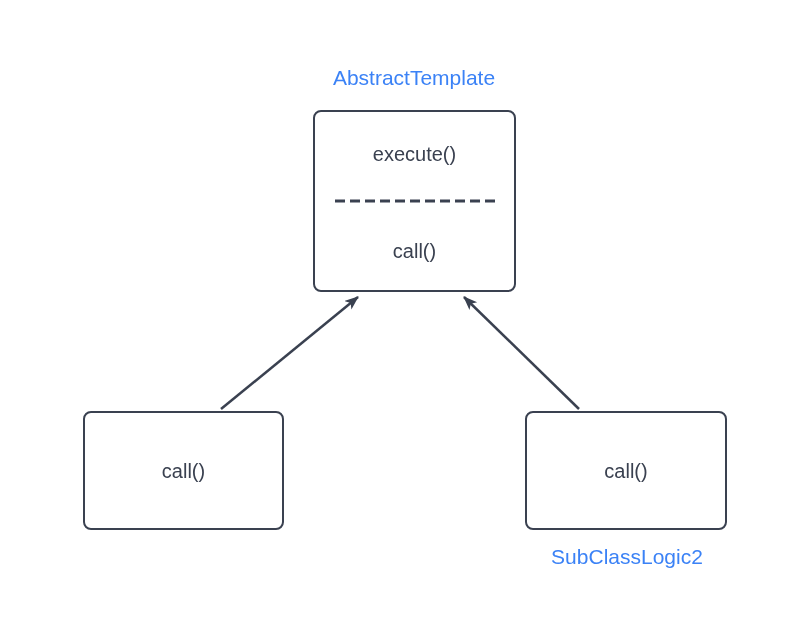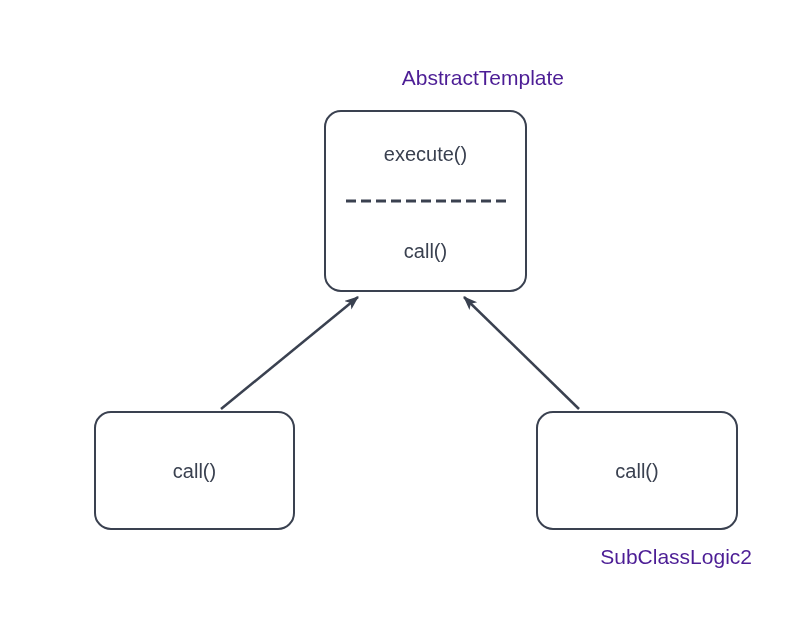--- a/index.html
+++ b/index.html
@@ -21,23 +21,22 @@
     left: 0;
     top: 0;
     width: 804px;
     height: 641px;
     pointer-events: none;
   }
   .node-box {
     position: absolute;
     background: #ffffff;
     border: 2.5px solid #3a4150;
-    border-radius: 17px;
+    border-radius: 8px;
     box-sizing: border-box;
-    margin-left: 11px;
   }
   .box-abstract {
     left: 313px;
     top: 110px;
     width: 203px;
     height: 182px;
   }
   .box-sub1 {
     left: 83px;
     top: 411px;
@@ -79,22 +78,22 @@
     position: absolute;
     left: 20px;
     top: 87px;
     width: 160px;
     height: 4px;
   }
   .ext-label {
     position: absolute;
     font-size: 21px;
     line-height: 25px;
-    text-align: right;
-    color: #4c1d95;
+    text-align: center;
+    color: #3b82f6;
     white-space: nowrap;
   }
   .label-title {
     left: 264px;
     top: 65px;
     width: 300px;
   }
   .label-sub1 {
     left: 60px;
     top: 544px;

